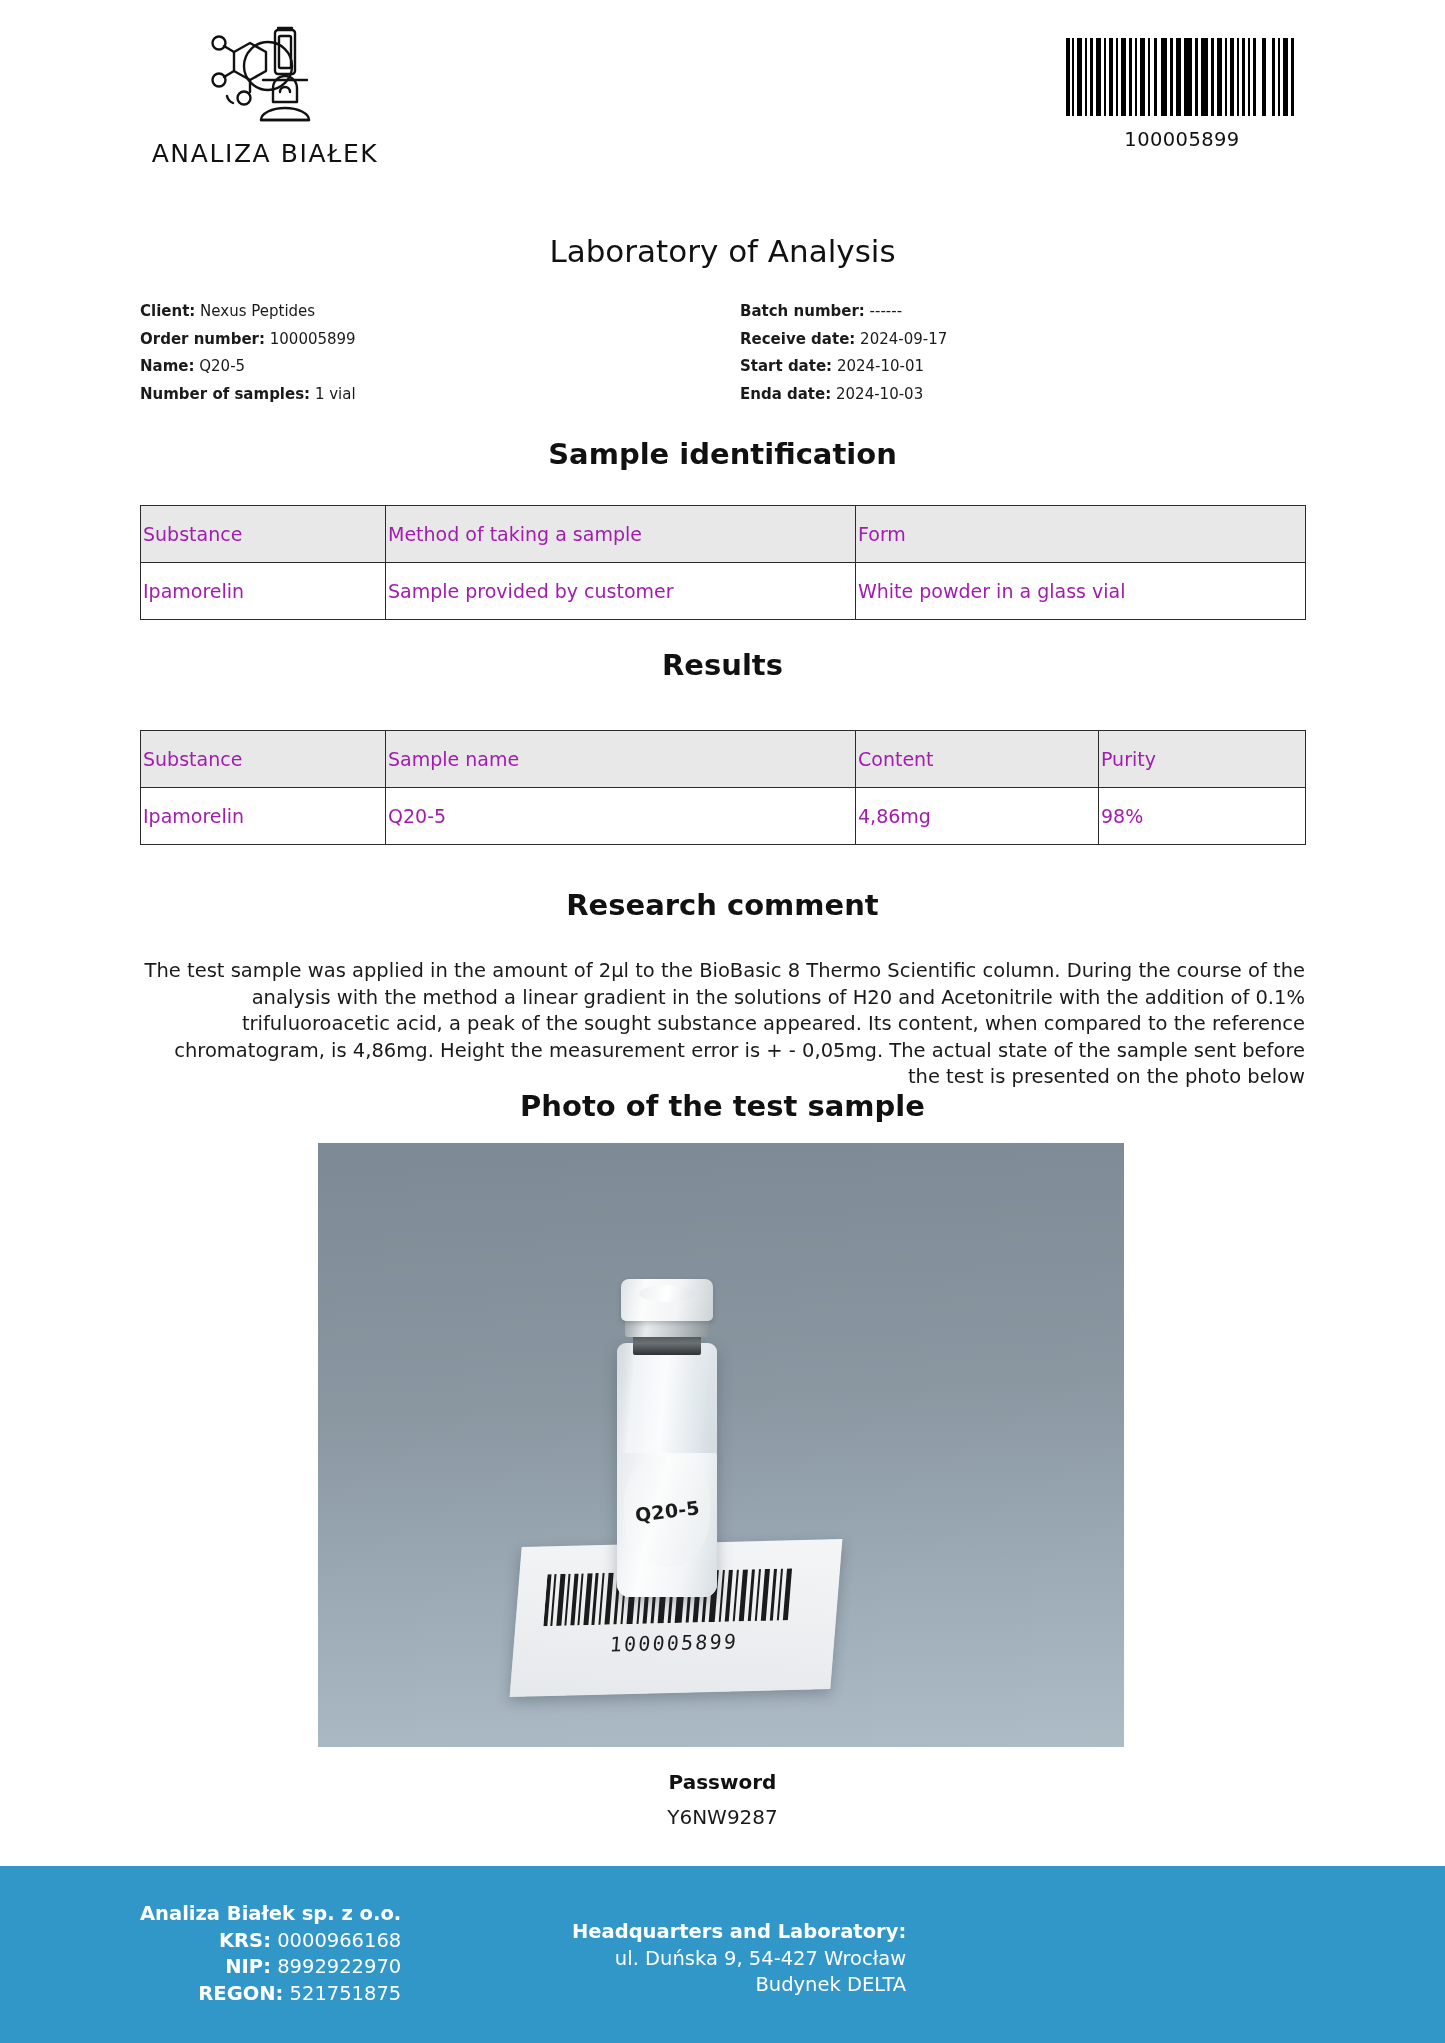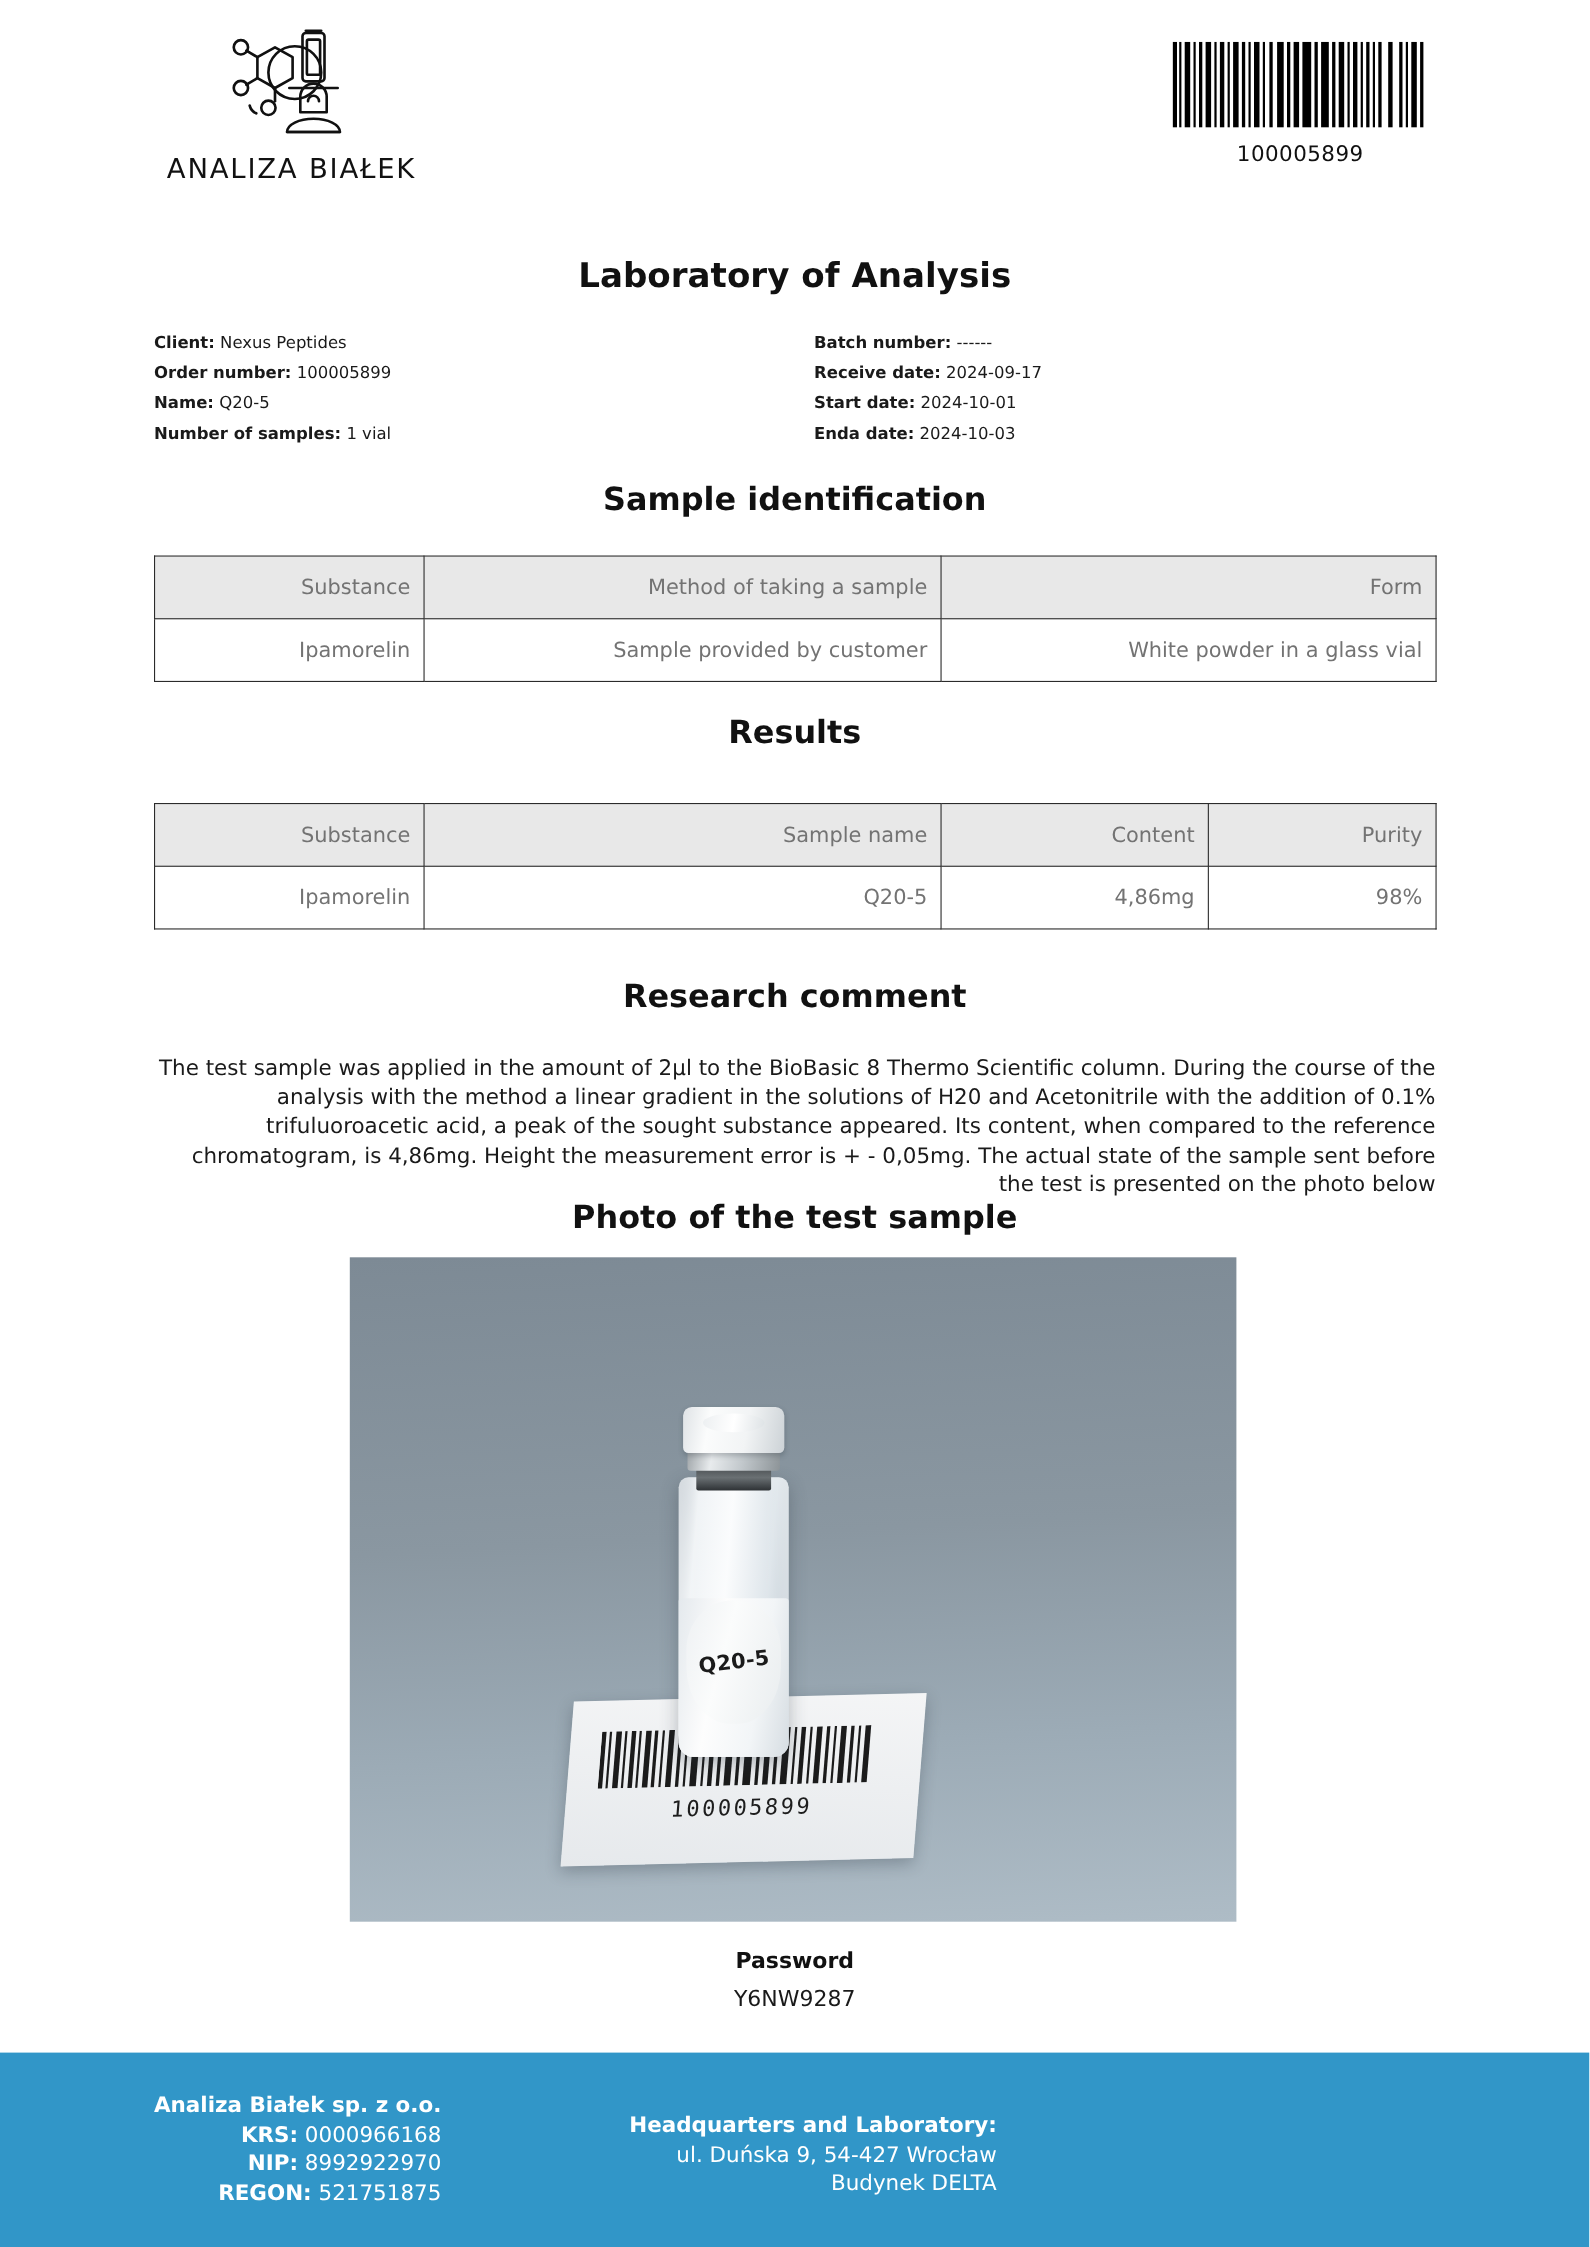--- a/index.html
+++ b/index.html
@@ -58,21 +58,21 @@
     font-size: 19.5px;
     margin-top: 8px;
     color: #111111;
     letter-spacing: 0.4px;
   }
 
   
   h1.doc-title {
     text-align: center;
     font-size: 31px;
-    font-weight: bold;
+    font-weight: normal;
     margin: 0;
     padding: 0;
     color: #111;
     position: absolute;
     left: 0;
     right: 0;
     top: 233px;
   }
   .section-title {
     text-align: center;
@@ -101,26 +101,26 @@
 
   
   .tbl-wrap { position: absolute; left: 140px; width: 1165px; }
   table.lab {
     border-collapse: collapse;
     width: 100%;
     table-layout: fixed;
   }
   table.lab th, table.lab td {
     border: 1.6px solid #2b2b2b;
-    text-align: right;
+    text-align: left;
     font-size: 19px;
     font-weight: normal;
-    color: #737373;
+    color: #a21caf;
     height: 56px;
-    padding: 0 12px;
+    padding: 0 2px;
     vertical-align: middle;
   }
   table.lab th {
     background: #e8e8e8;
   }
   table.lab td {
     background: #ffffff;
   }
 
   

